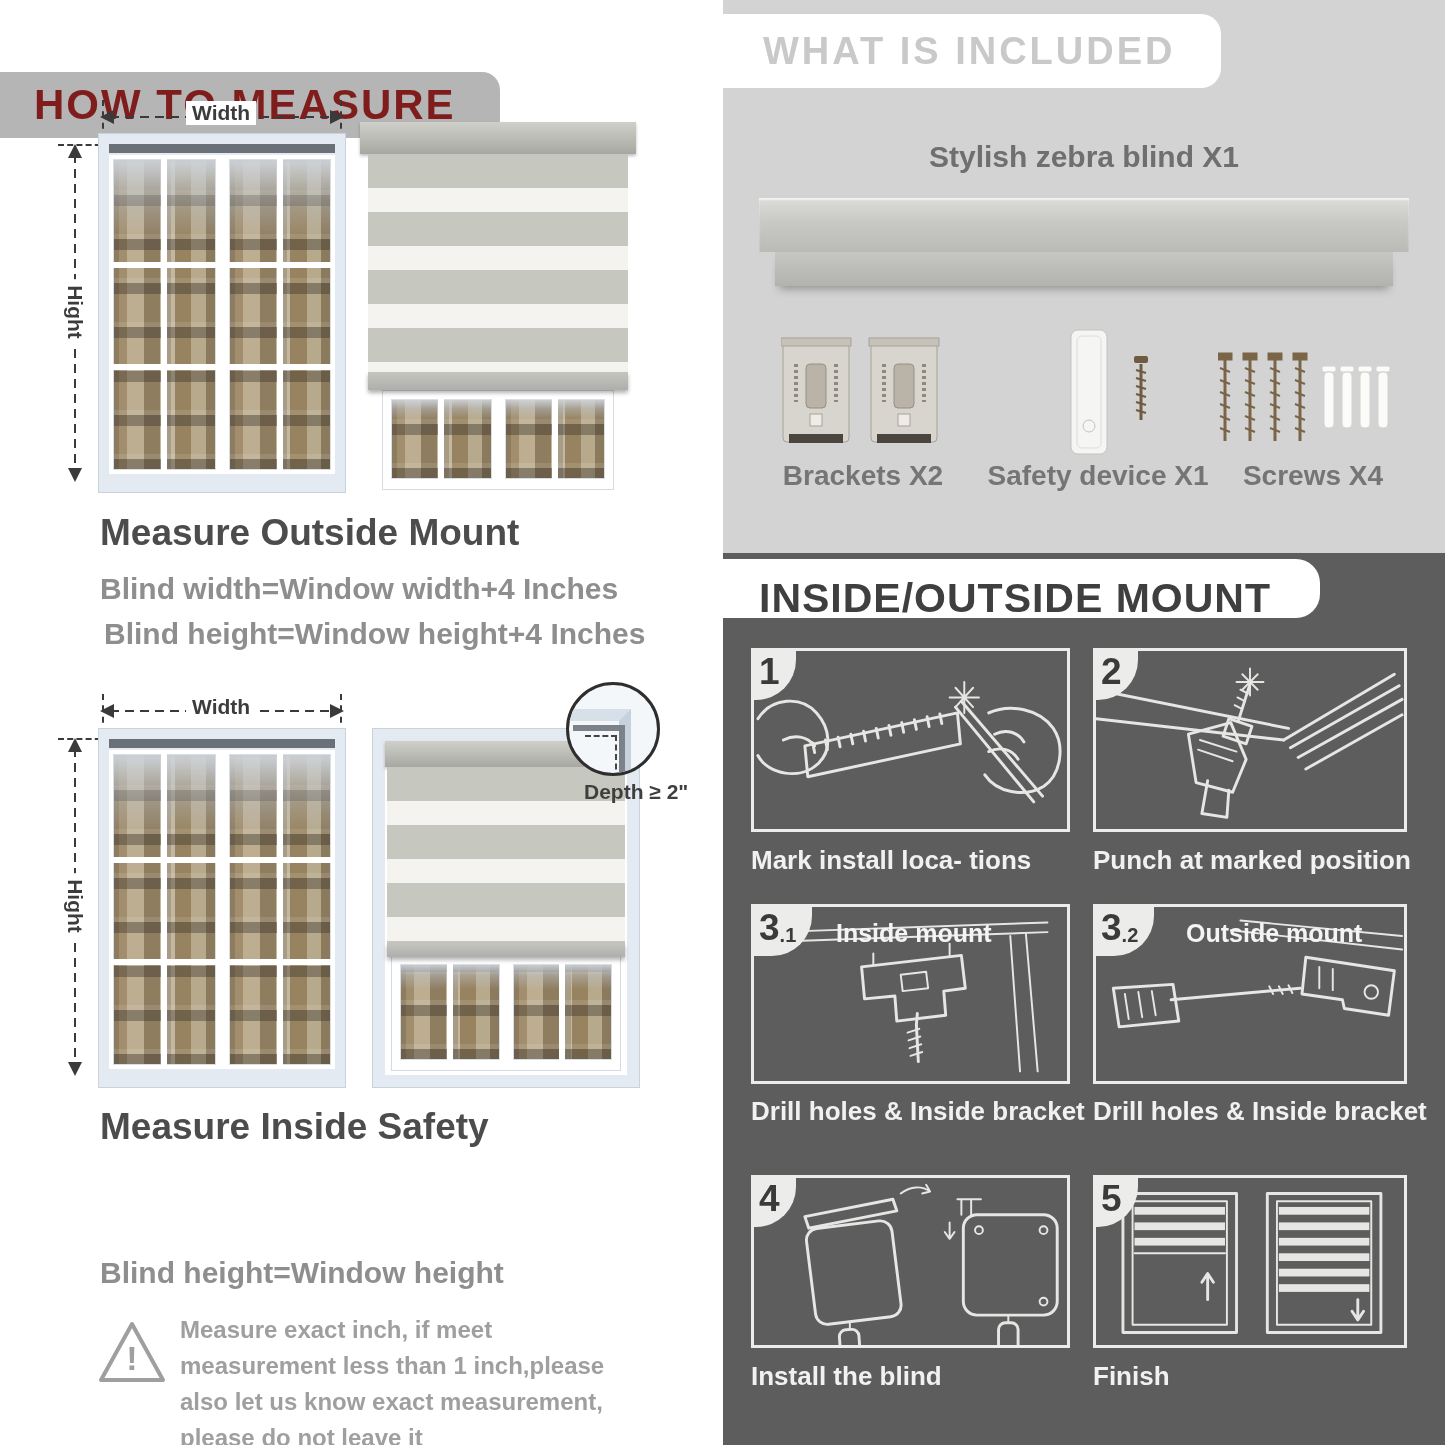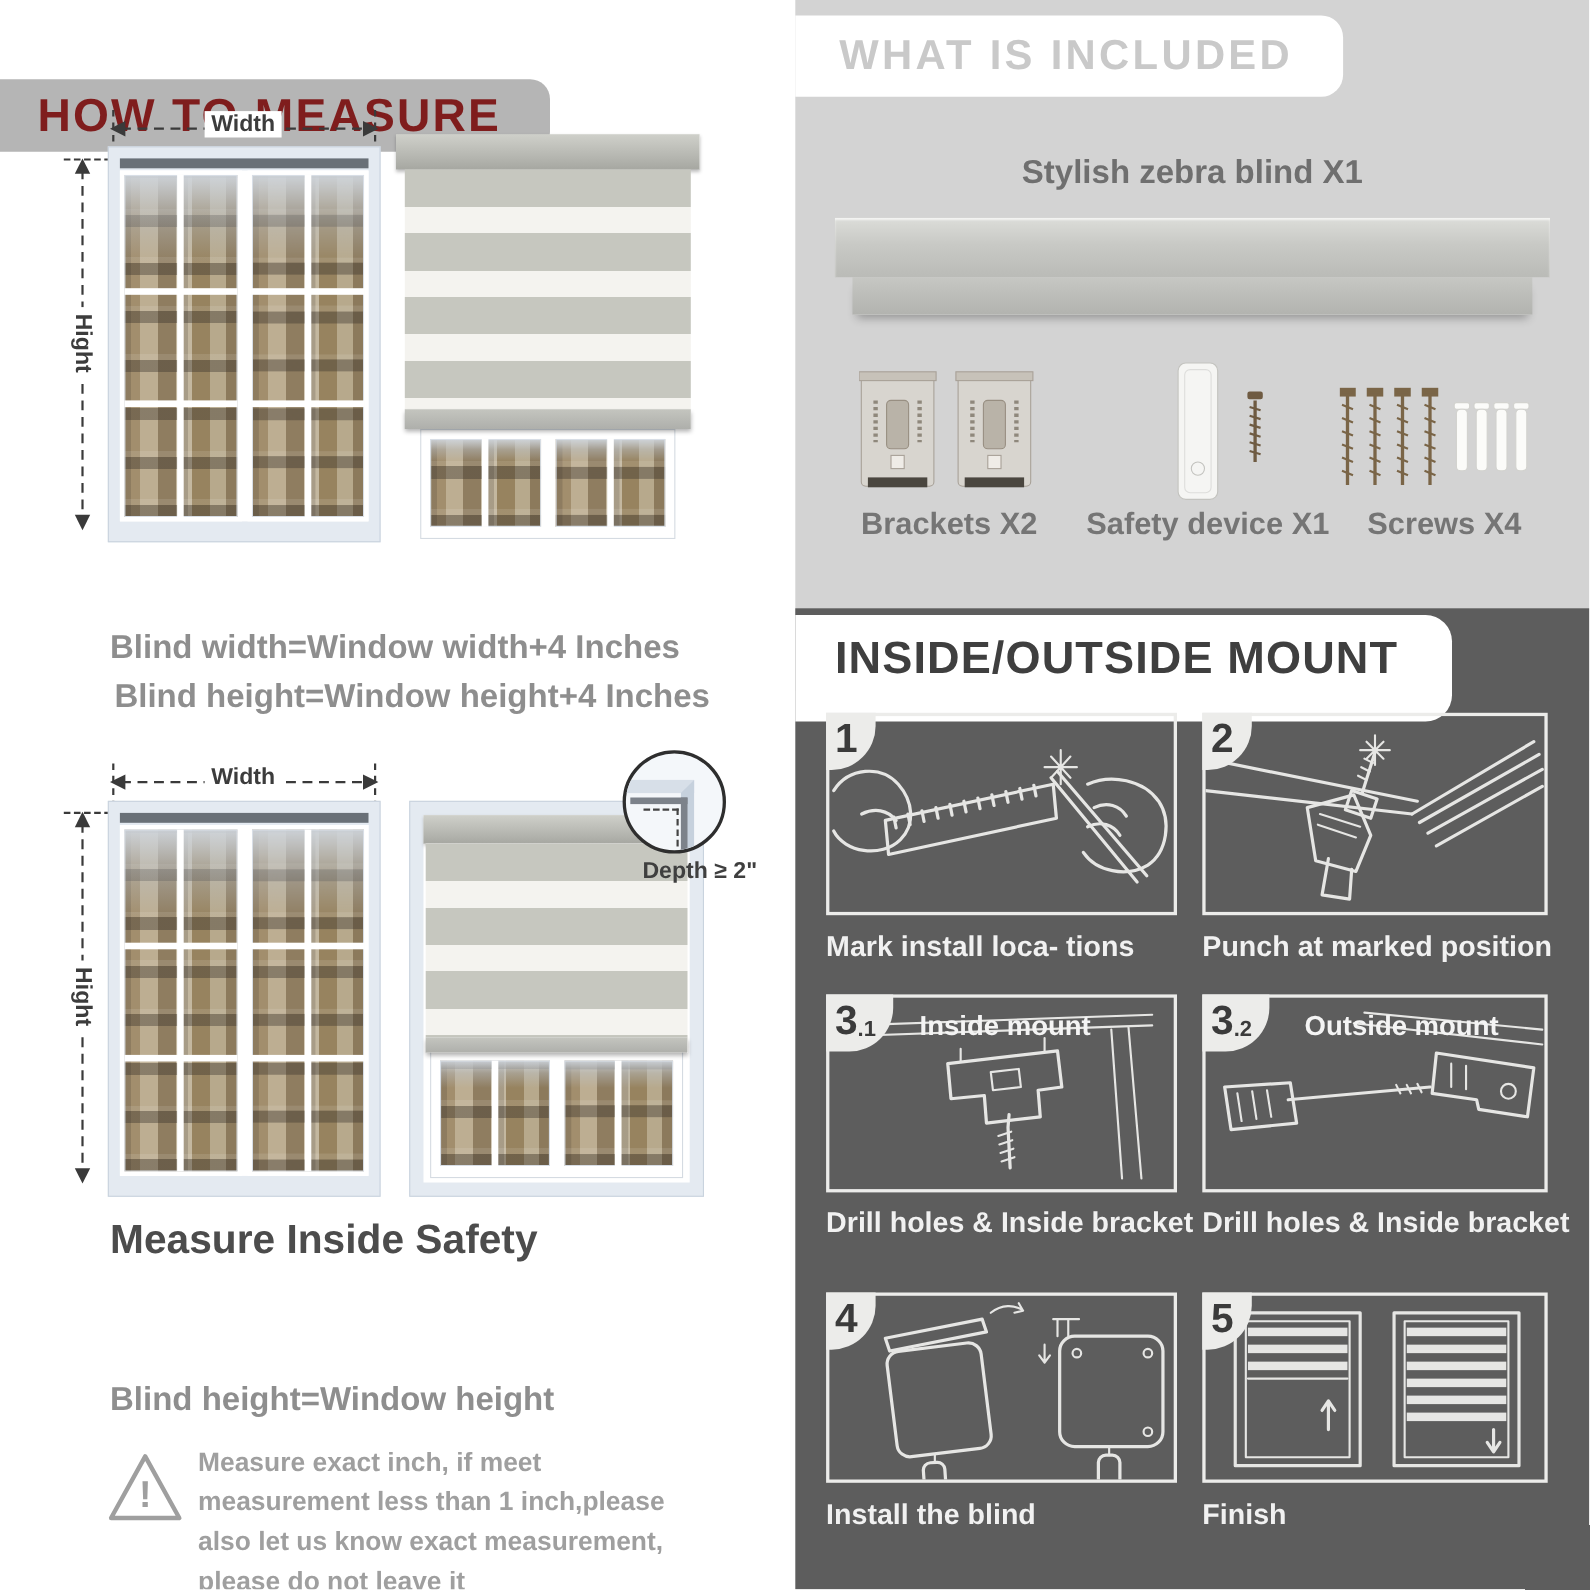--- a/index.html
+++ b/index.html
@@ -47,21 +47,21 @@
             color:#c9c9c9;font-size:38px;font-weight:bold;letter-spacing:3px;line-height:74px;
             padding-left:40px;box-sizing:border-box;}
   .prod-label{left:0;top:140px;width:100%;text-align:center;color:#6f6f6f;font-size:30px;font-weight:bold;}
   .headrail{left:36px;top:198px;width:650px;height:54px;
             background:linear-gradient(180deg,#dcddd9 0%,#c8c9c5 45%,#babbb7 100%);
             box-shadow:inset 0 2px 2px rgba(255,255,255,.7);}
   .fascia{left:52px;top:252px;width:618px;height:34px;background:linear-gradient(180deg,#c6c7c3,#b2b3af);
           box-shadow:0 7px 9px -4px rgba(0,0,0,.3);}
   .part-label{position:absolute;top:460px;text-align:center;color:#757575;font-size:28px;font-weight:bold;}
 
-  .mount-box{left:0;top:6px;width:597px;height:97px;background:#fff;border-radius:0 24px 24px 0;
+  .mount-box{left:0;top:6px;width:597px;height:59px;background:#fff;border-radius:0 24px 24px 0;
              color:#3f3f3f;font-size:41px;font-weight:bold;letter-spacing:1px;line-height:78px;
              padding-left:36px;box-sizing:border-box;}
   .step{position:absolute;border:3px solid #ececea;box-sizing:border-box;}
   .step svg.art{position:absolute;left:0;top:0;width:100%;height:100%;}
   .badge{position:absolute;left:-3px;top:-3px;height:52px;background:#ececea;
          border-radius:0 0 40px 0;color:#3b3b3b;padding:0 16px 0 8px;line-height:48px;}
   .badge .n{font-size:37px;font-weight:bold;}
   .badge .sub{font-size:20px;font-weight:bold;vertical-align:-2px;}
   .steptitle{position:absolute;top:12px;color:#f4f4f4;font-size:25px;font-weight:bold;}
   .cap{position:absolute;color:#f1f1f1;font-size:26px;font-weight:bold;}
@@ -121,20 +121,21 @@
         <div class="sash photo">
             <div class="muntin-v"></div>
           </div>
       </div>
     </div>
     <div class="abs cassette" style="left:0;top:4px;width:276px;height:32px"></div>
     <div class="abs fabric" style="left:8px;top:36px;width:260px;height:218px"></div>
     <div class="abs bottomrail" style="left:8px;top:254px;width:260px;height:18px"></div>
   </div>
 
+  <div class="abs h2" style="left:100px;top:512px">Measure Outside Mount</div>
   <div class="abs bodyline" style="left:100px;top:566px">Blind width=Window width+4 Inches</div>
   <div class="abs bodyline" style="left:104px;top:611px">Blind height=Window height+4 Inches</div>
 
   <div class="abs" style="left:98px;top:700px;width:248px;height:22px">
     <svg width="248" height="22">
       <line x1="12" y1="11" x2="236" y2="11" stroke="#3a3a3a" stroke-width="2" stroke-dasharray="9 6"></line>
       <polygon points="2,11 16,4 16,18" fill="#3a3a3a"></polygon>
       <polygon points="246,11 232,4 232,18" fill="#3a3a3a"></polygon>
     </svg>
     <span class="mlabel" style="left:88px;top:-5px">Width</span>

